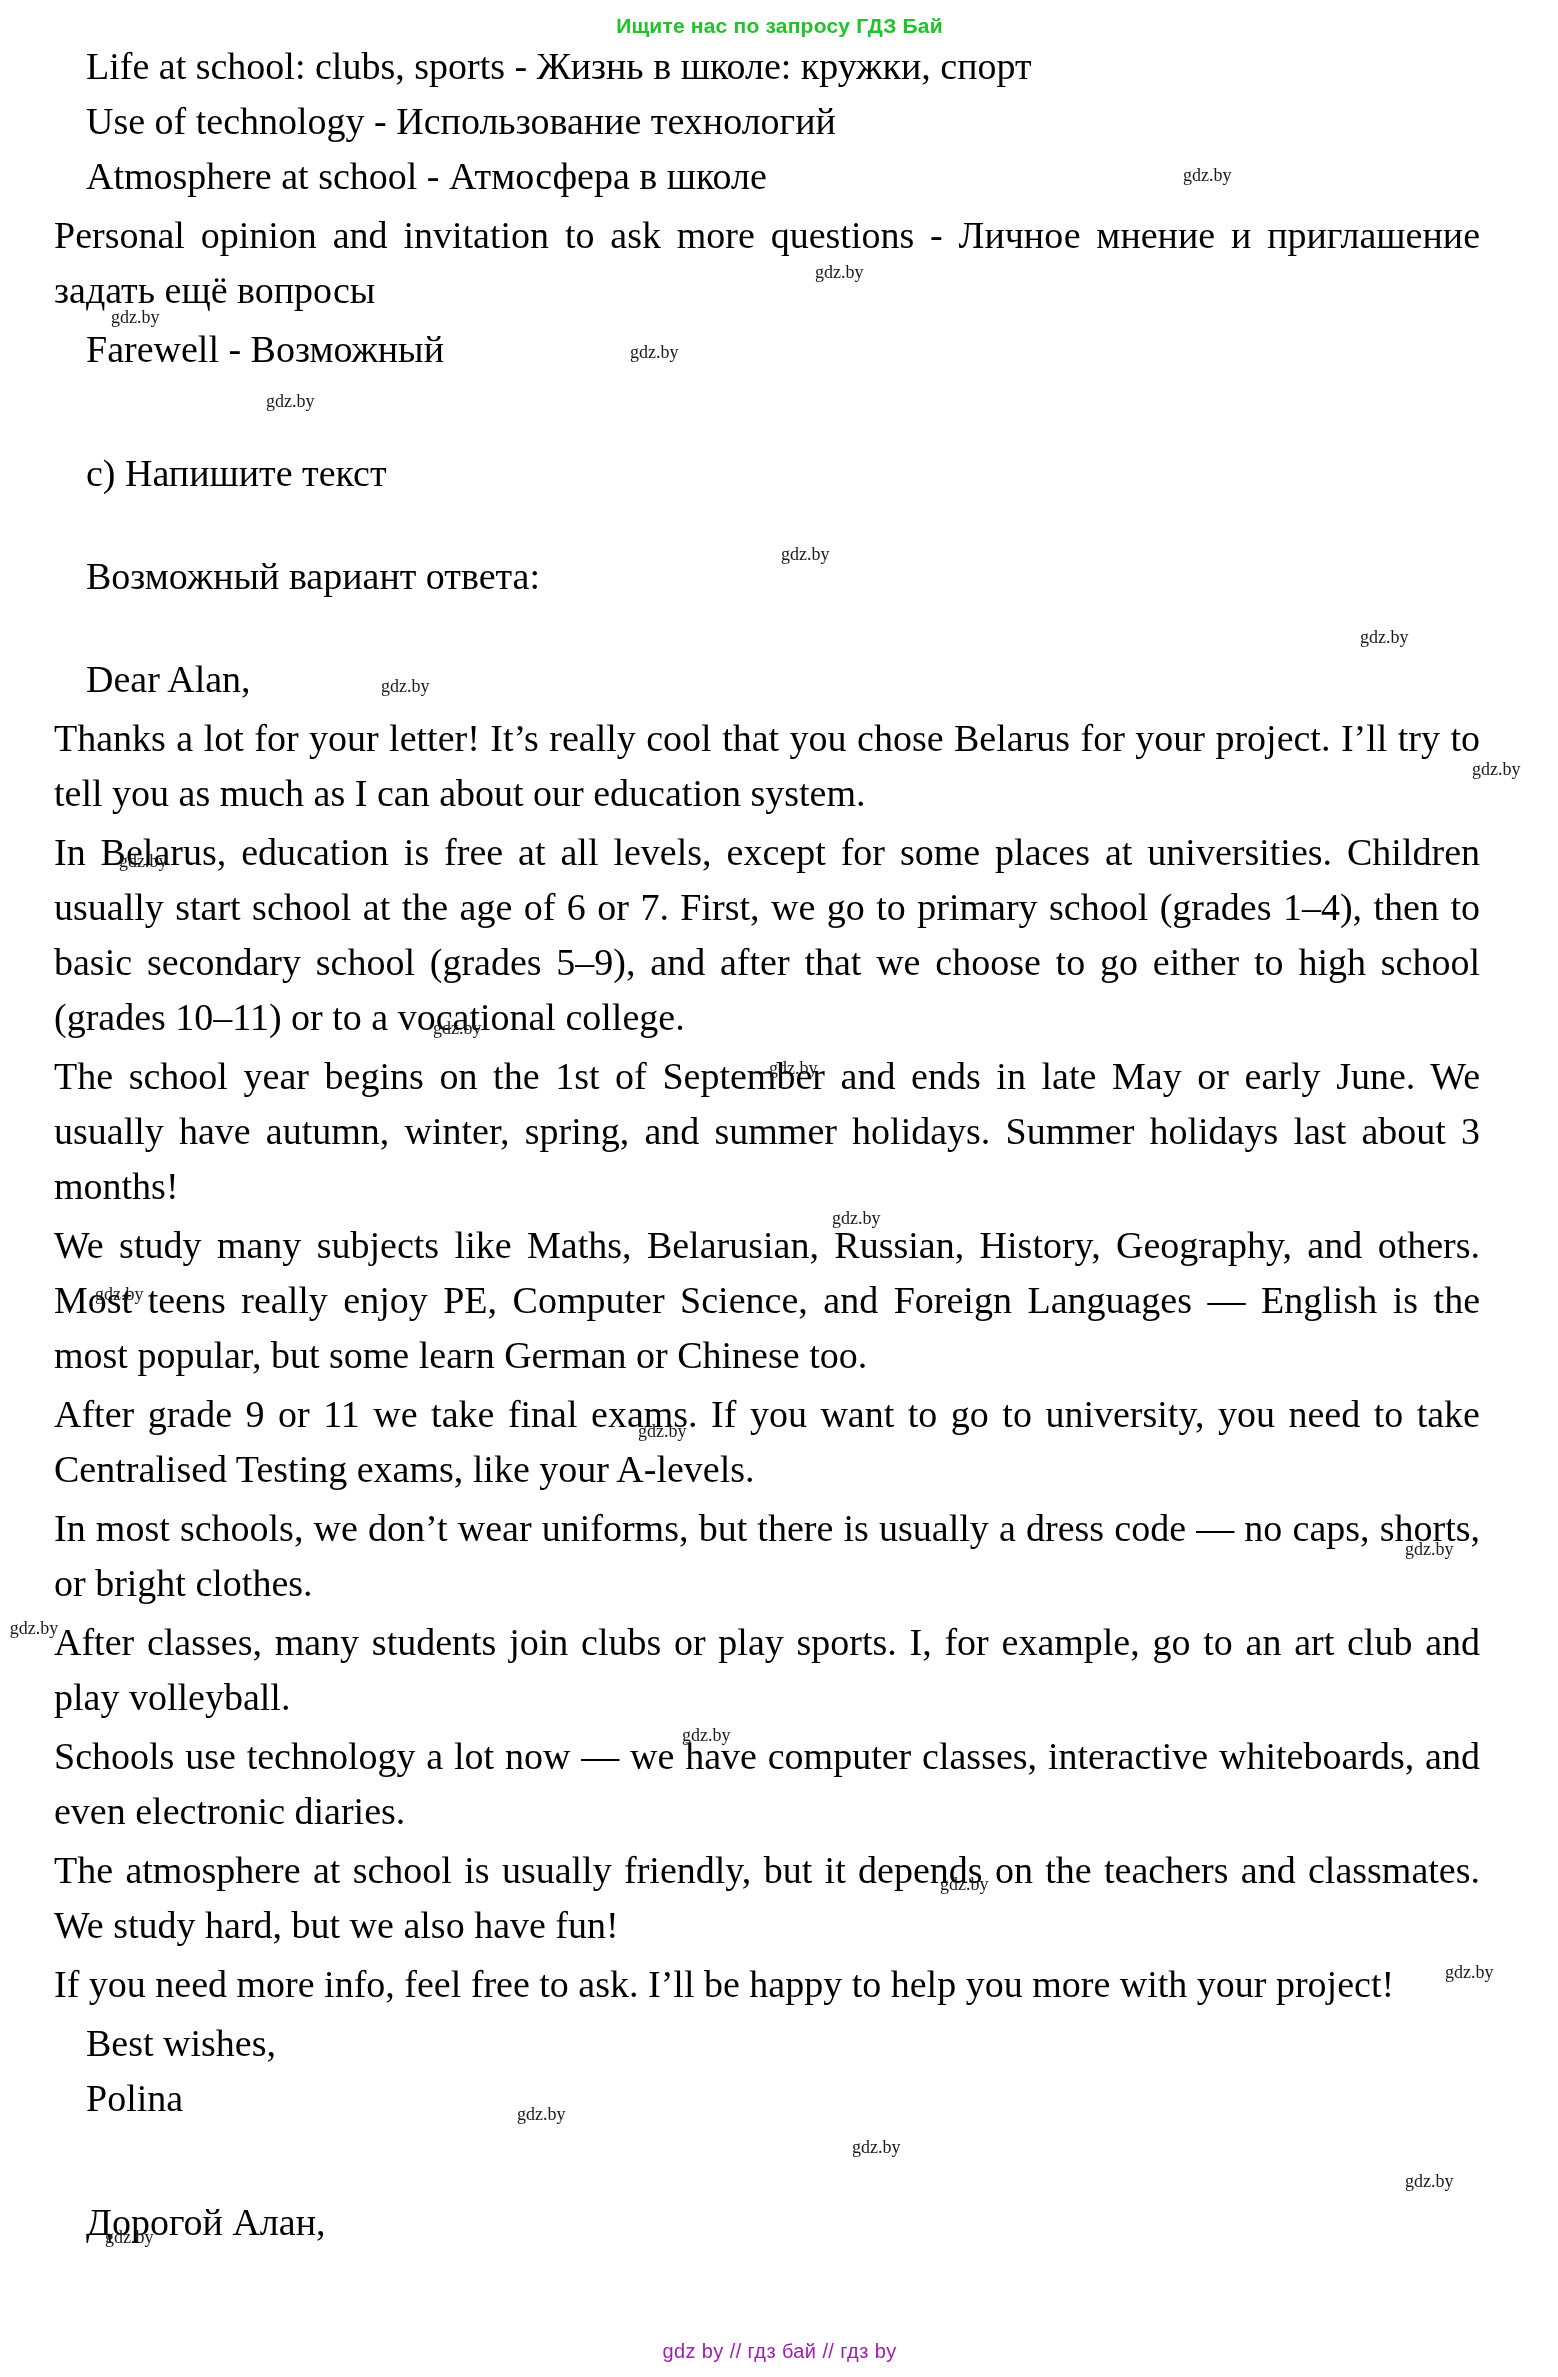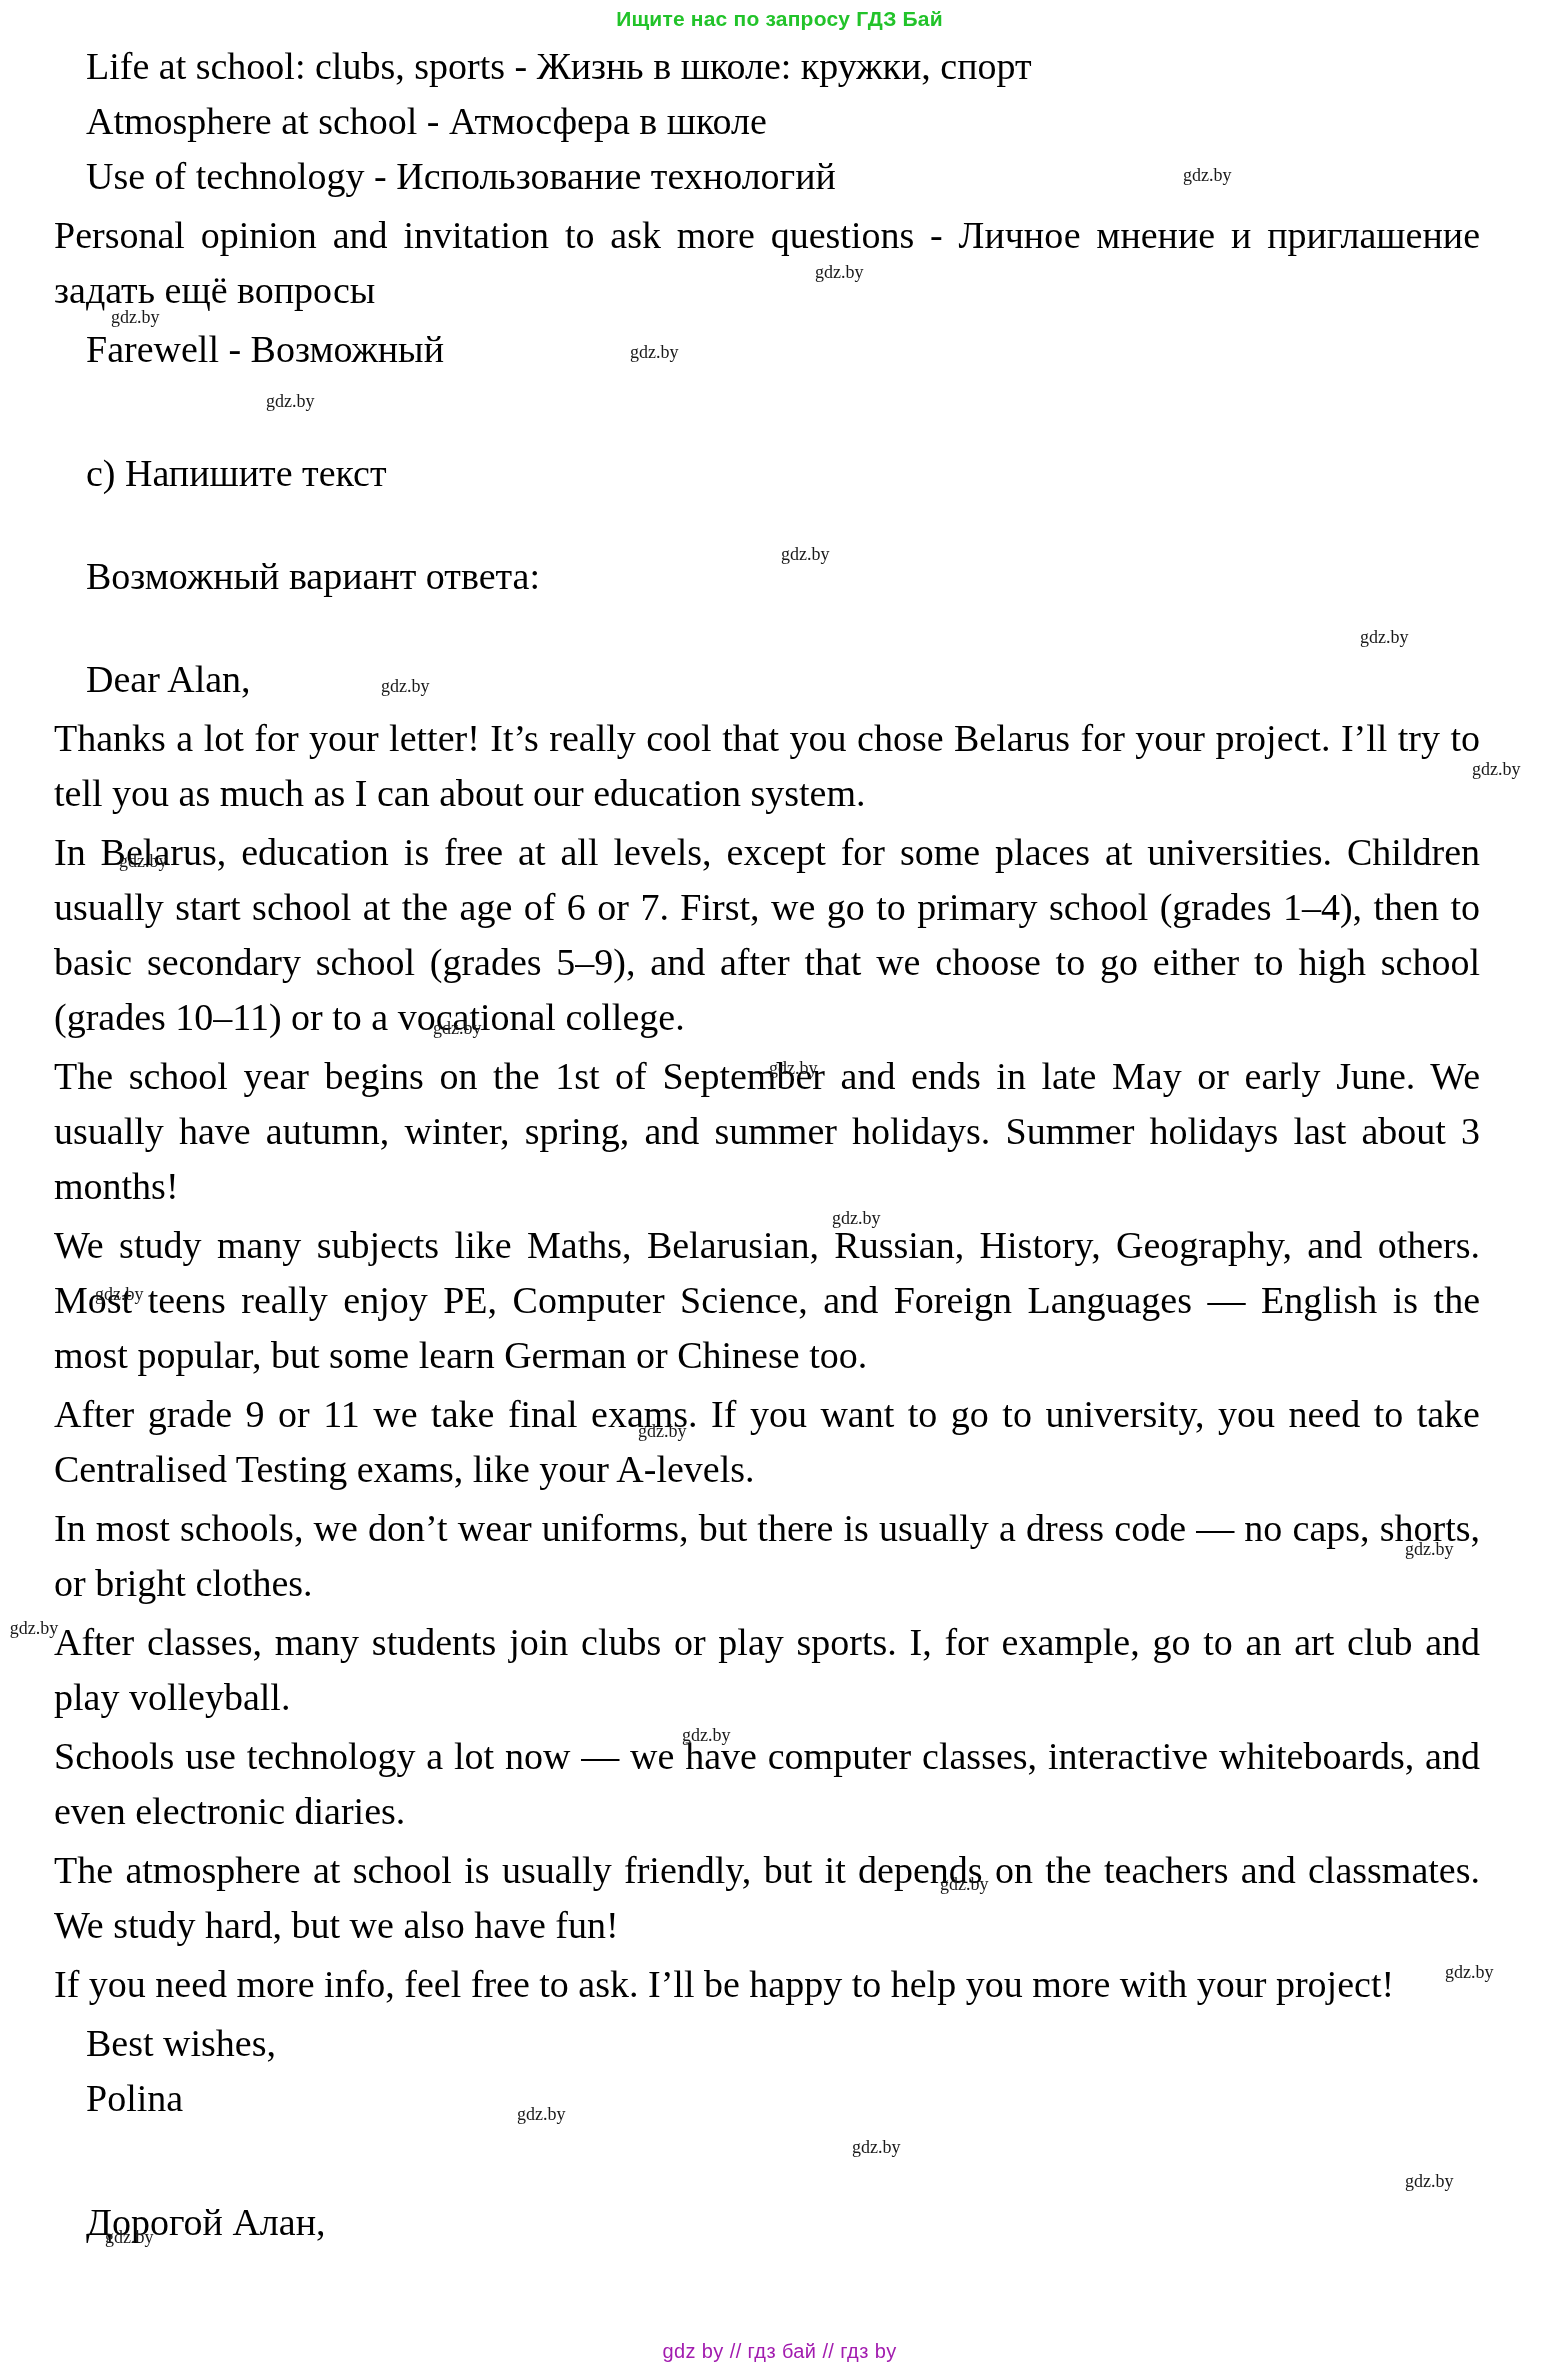--- a/index.html
+++ b/index.html
@@ -16,21 +16,21 @@
     position: relative;
     width: 1559px;
     height: 2377px;
     background: #ffffff;
     overflow: hidden;
   }
 
   
   .promo-banner {
     position: absolute;
-    top: 5px;
+    top: 12px;
     left: 0;
     width: 100%;
     text-align: center;
     font-family: "Liberation Sans", "DejaVu Sans", sans-serif;
     font-weight: bold;
     font-size: 21px;
     letter-spacing: 0.2px;
     line-height: 27.4px;
     color: #22c32a;
   }
@@ -89,22 +89,22 @@
 </head>
 <body>
 
 <div id="page">
 
   <div class="promo-banner" style="color: rgb(34, 195, 42);">Ищите нас по запросу ГДЗ Бай</div>
 
   <div class="doc-body">
 
     <div class="line">Life at school: clubs, sports - Жизнь в школе: кружки, спорт</div>
+    <div class="line">Use of technology - Использование технологий</div>
     <div class="line">Atmosphere at school - Атмосфера в школе</div>
-    <div class="line">Use of technology - Использование технологий</div>
     <div class="para" style="white-space:normal;">Personal opinion and invitation to ask more questions - Личное мнение и приглашение задать ещё вопросы</div>
     <div class="line">Farewell - Возможный</div>
 
     <div class="spacer-lg"></div>
 
     <div class="line">c) Напишите текст</div>
 
     <div class="spacer-md"></div>
 
     <div class="line">Возможный вариант ответа:</div>

